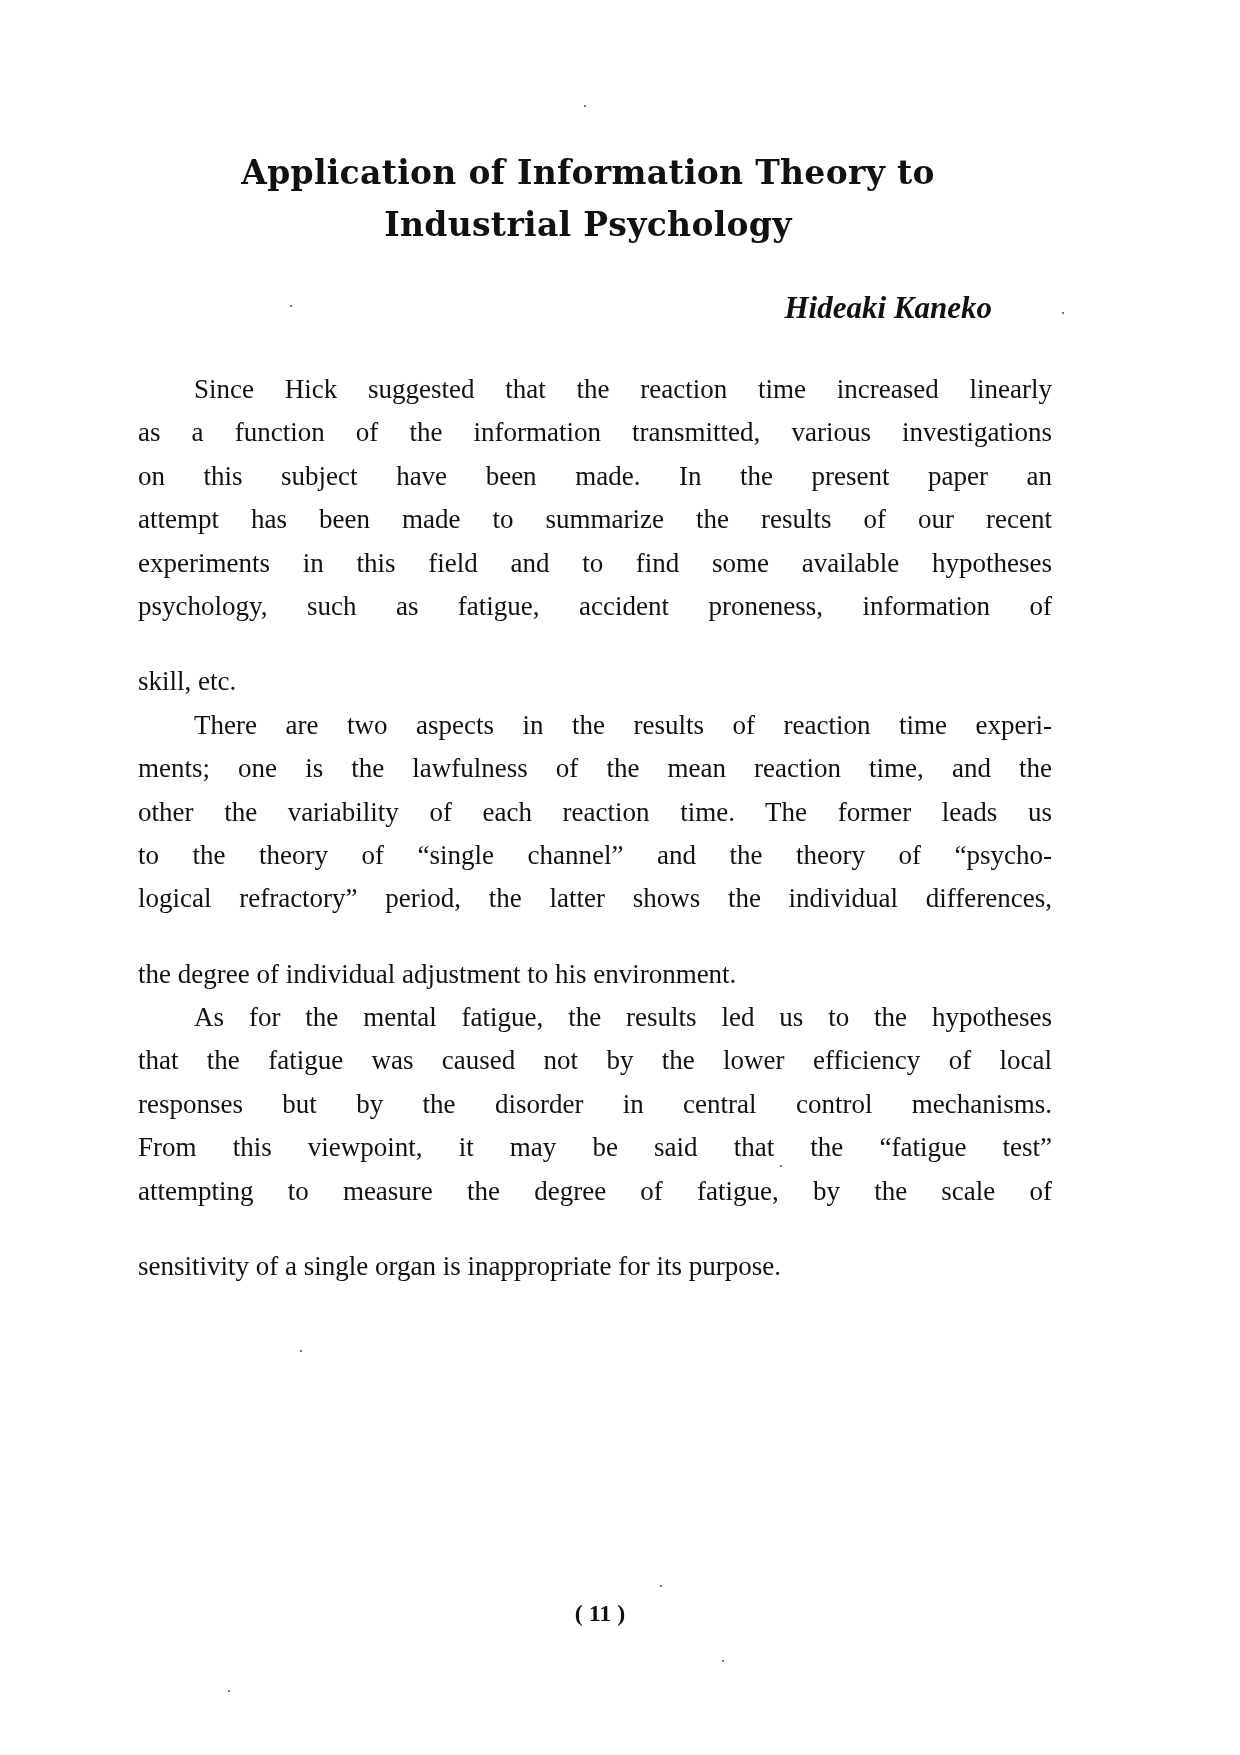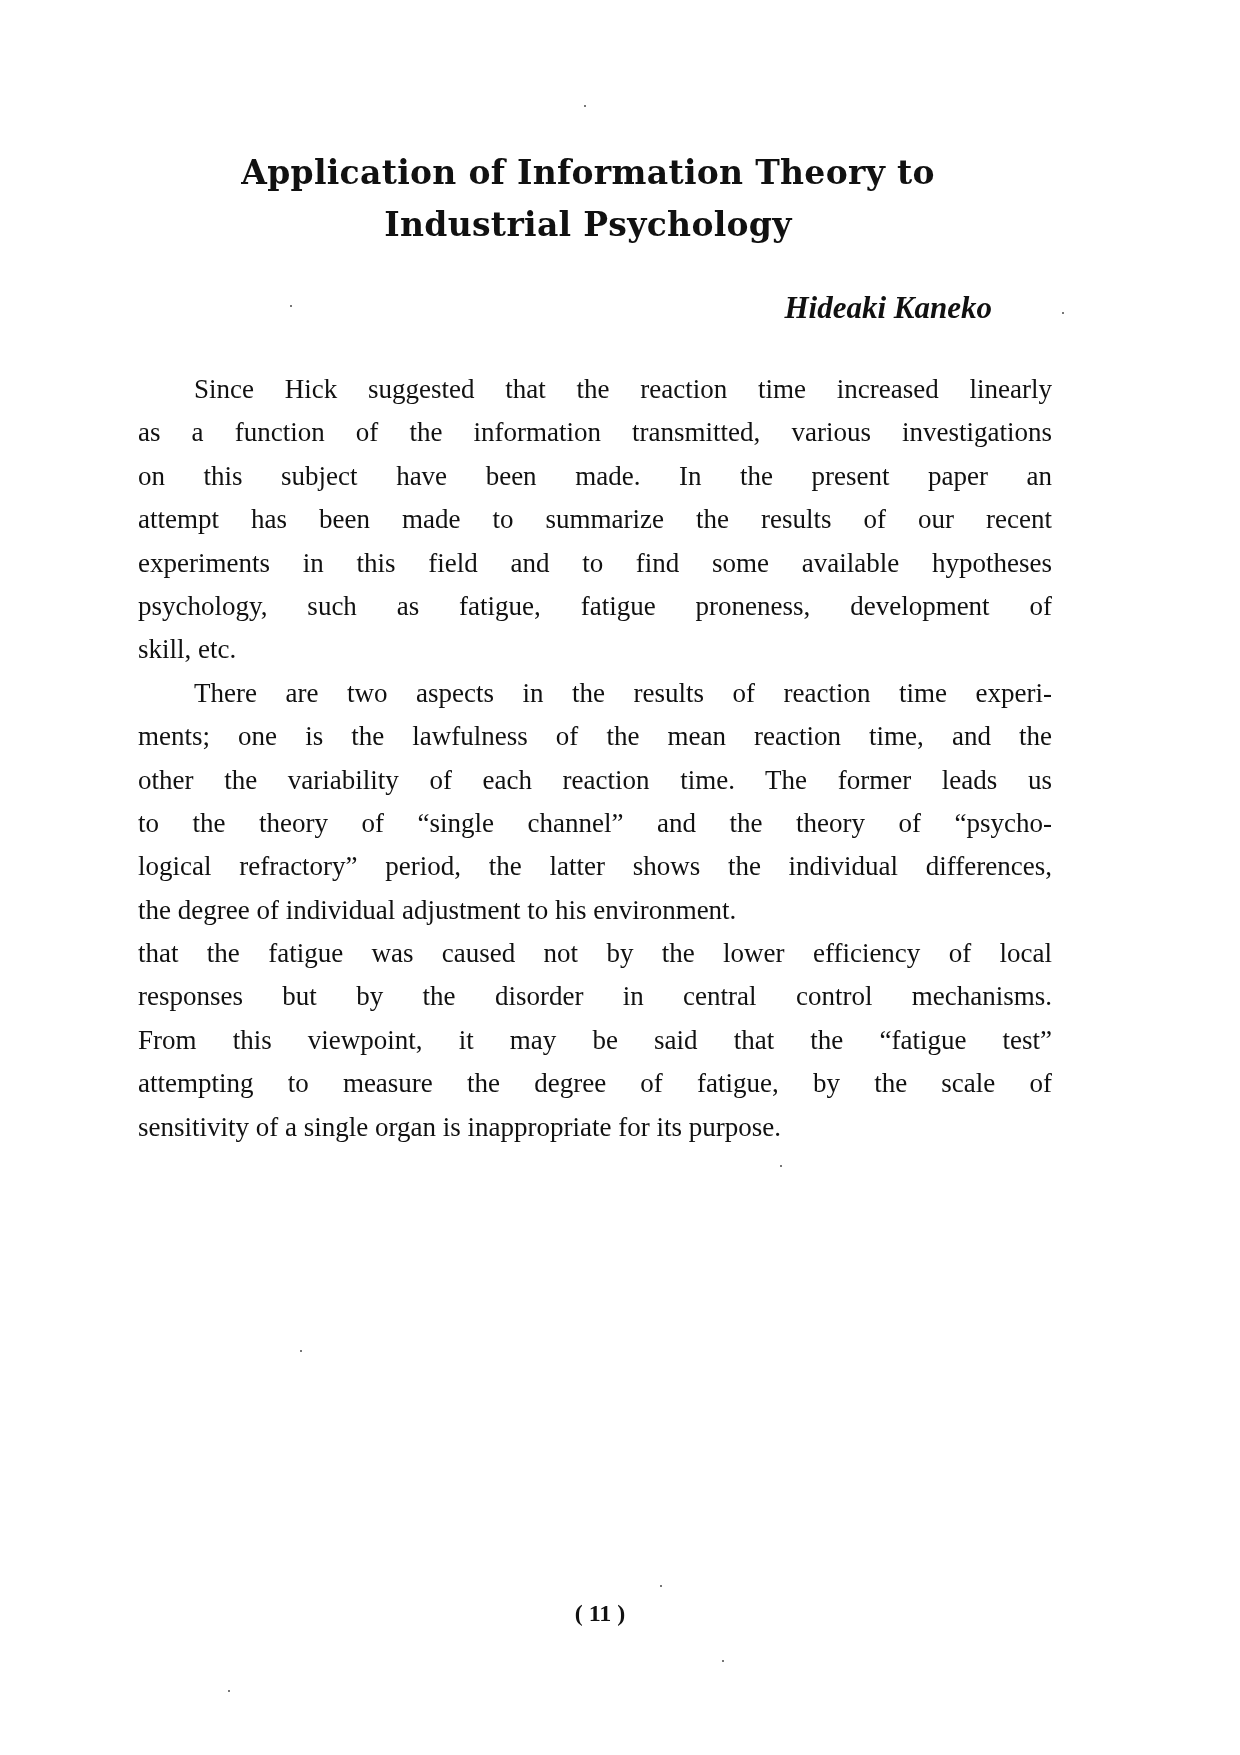--- a/index.html
+++ b/index.html
@@ -6,52 +6,53 @@
   body { width: 1240px; height: 1755px; position: relative; overflow: hidden; color: #111; }
   .title { position: absolute; left: 0; width: 1176px; text-align: center;
     font-family: "DejaVu Serif", serif; font-weight: bold; font-size: 33px; letter-spacing: 0.3px; }
   #t1 { top: 153px; }
   #t2 { top: 205px; text-align: center; }
   .author { position: absolute; top: 290px; right: 248px; font-family: "Liberation Serif", serif;
     font-style: italic; font-weight: bold; font-size: 31px; }
   .body { position: absolute; left: 138px; width: 914px; top: 368px;
     font-family: "Liberation Serif", serif; font-size: 27px; line-height: 43.4px; }
   .line { display: block; text-align: justify; text-align-last: justify; white-space: nowrap; height: 43.4px; }
-  .line.last { text-align-last: left; }
+  .line.last { text-align-last: left; margin-top: 32px; }
   .line.indent { padding-left: 56px; }
   .pageno { position: absolute; top: 1600px; left: 12px; width: 1176px; text-align: center;
     font-family: "Liberation Serif", serif; font-weight: bold; font-size: 24px; }
   .speck { position: absolute; width: 2px; height: 2px; background: #777; }
 </style>
 </head>
 <body>
 
 <div class="title" id="t1">Application of Information Theory to</div>
 <div class="title" id="t2">Industrial Psychology</div>
 <div class="author">Hideaki Kaneko</div>
 
 <div class="body">
   <div>
     <span class="line indent">Since Hick suggested that the reaction time increased linearly</span>
     <span class="line">as a function of the information transmitted, various investigations</span>
     <span class="line">on this subject have been made. In the present paper an</span>
     <span class="line">attempt has been made to summarize the results of our recent</span>
     <span class="line">experiments in this field and to find some available hypotheses</span>
-    <span class="line">psychology, such as fatigue, fatigue proneness, development of</span>
+    <span class="line">psychology, such as fatigue, accident proneness, information of</span>
     <span class="line last">skill, etc.</span>
   </div>
   <div>
     <span class="line indent">There are two aspects in the results of reaction time experi-</span>
     <span class="line">ments; one is the lawfulness of the mean reaction time, and the</span>
     <span class="line">other the variability of each reaction time. The former leads us</span>
     <span class="line">to the theory of “single channel” and the theory of “psycho-</span>
     <span class="line">logical refractory” period, the latter shows the individual differences,</span>
     <span class="line last">the degree of individual adjustment to his environment.</span>
   </div>
   <div>
+    <span class="line indent">As for the mental fatigue, the results led us to the hypotheses</span>
     <span class="line">that the fatigue was caused not by the lower efficiency of local</span>
     <span class="line">responses but by the disorder in central control mechanisms.</span>
     <span class="line">From this viewpoint, it may be said that the “fatigue test”</span>
     <span class="line">attempting to measure the degree of fatigue, by the scale of</span>
     <span class="line last">sensitivity of a single organ is inappropriate for its purpose.</span>
   </div>
 </div>
 
 <div class="pageno">( 11 )</div>
 

